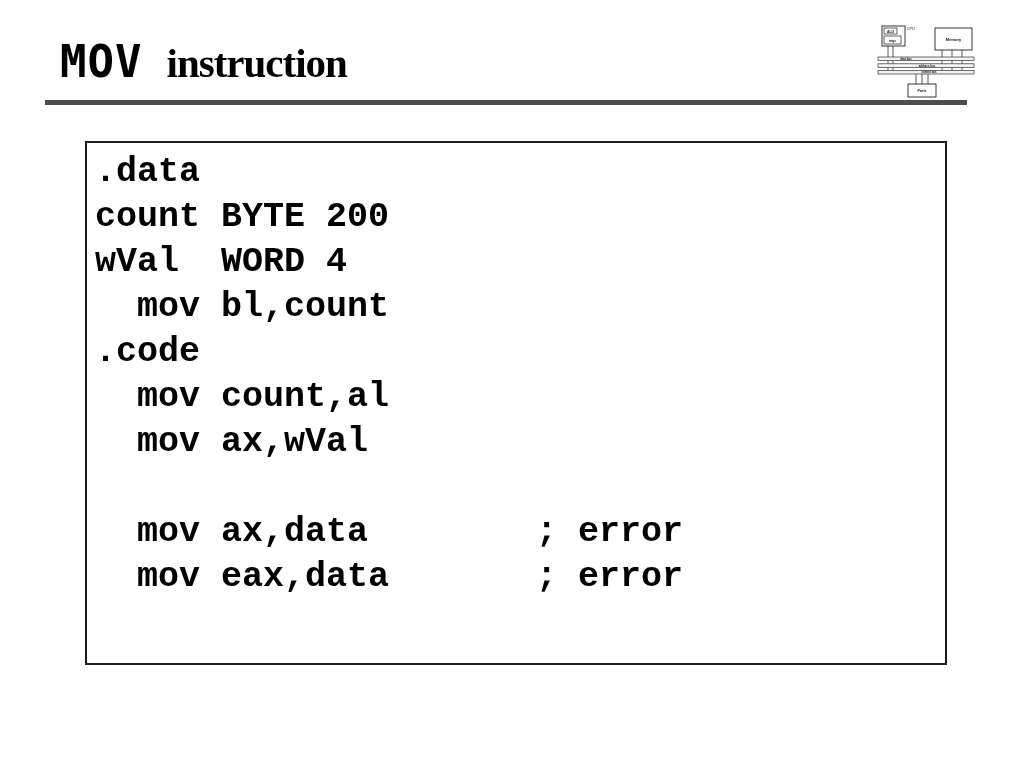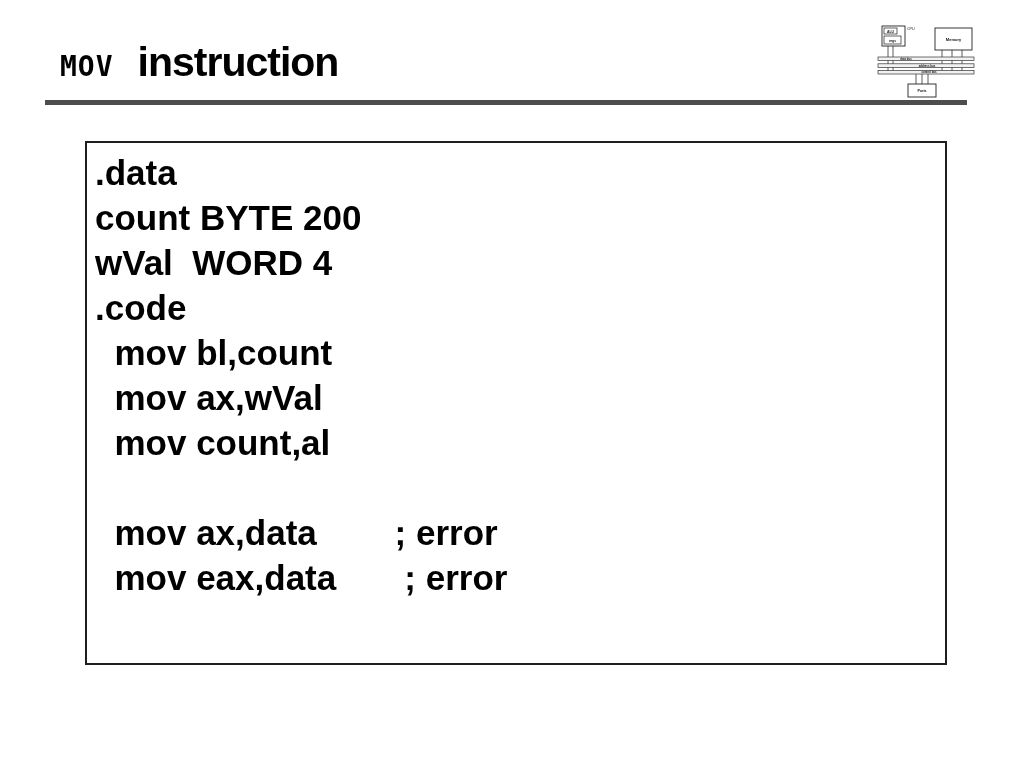--- a/index.html
+++ b/index.html
@@ -12,25 +12,25 @@
     color:#000;
   }
   
   #title{
     position:absolute;left:60px;top:34px;
     margin:0;white-space:nowrap;
     line-height:56px;
   }
   .title-keyword{
     font-family:"DejaVu Sans Mono",monospace;
-    font-weight:bold;font-size:28px;color:#000;
+    font-weight:bold;font-size:44px;color:#000;
     letter-spacing:1px;
   }
   .title-rest{
-    font-family:Liberation Sans, sans-serif;
+    font-family:Liberation Serif, serif;
     font-weight:bold;font-size:41px;color:#000;
     margin-left:24px;letter-spacing:-1px;
   }
   
   #title-rule{
     position:absolute;left:45px;top:100px;
     width:922px;height:5px;background:#4d4d4d;
   }
   
   #cpu-diagram{
@@ -45,21 +45,21 @@
   #code-box{
     position:absolute;left:85px;top:141px;
     width:862px;height:524px;
     box-sizing:border-box;
     border:2px solid #1e1e1e;
     background:#ffffff;
     padding:7px 0 0 8px;
     overflow:hidden;
   }
   .code-line{
-    font-family:Liberation Sans, sans-serif;
+    font-family:Liberation Mono, monospace;
     font-weight:bold;
     font-size:35px;
     line-height:45px;
     white-space:pre;
     color:#000;
   }
 </style>
 </head>
 <body>
 
@@ -110,22 +110,22 @@
         <rect x="32" y="68" width="28" height="13" fill="#fff" stroke="#222" stroke-width="0.9"></rect>
         <text x="46" y="76.3" font-size="3.6" text-anchor="middle" font-weight="bold">Ports</text>
       </g>
     </svg>
   </div>
 
   <div id="code-box">
       <div class="code-line">.data</div>
       <div class="code-line">count BYTE 200</div>
       <div class="code-line">wVal  WORD 4</div>
+      <div class="code-line">  mov bl,count</div>
       <div class="code-line">.code</div>
-      <div class="code-line">  mov bl,count</div>
+      <div class="code-line">  mov count,al</div>
       <div class="code-line">  mov ax,wVal</div>
-      <div class="code-line">  mov count,al</div>
       <div class="code-line">&nbsp;</div>
       <div class="code-line">  mov ax,data        ; error</div>
       <div class="code-line">  mov eax,data       ; error</div>
     </div>
 
 </div>
 
 </body></html>

